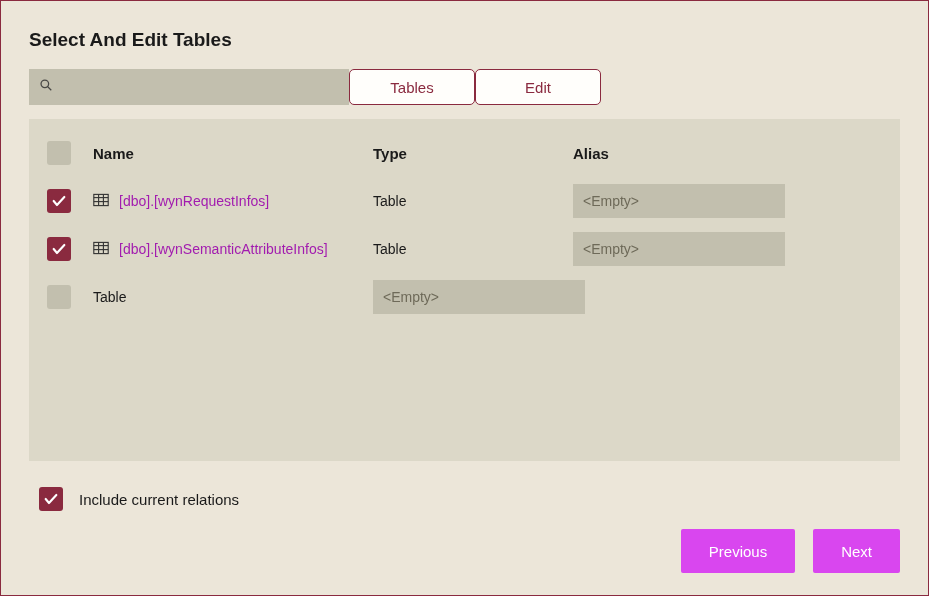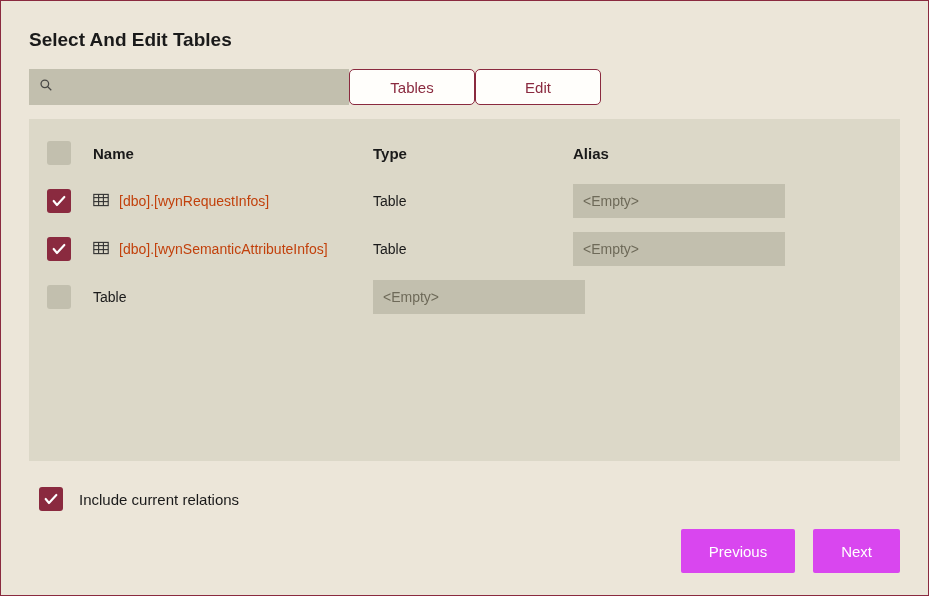--- a/index.html
+++ b/index.html
@@ -100,21 +100,21 @@
       background: #8a2a3f;
     }
     .check.on svg {
       stroke: #fff;
     }
     .name-cell {
       display: flex;
       align-items: center;
       gap: 10px;
       font-size: 14px;
-      color: #c2410c;
+      color: #a21caf;
     }
     .type-cell {
       font-size: 14px;
     }
     .alias-cell input {
       width: 212px;
       height: 34px;
       background: #c2bfae;
       border: none;
       padding: 0 10px;

